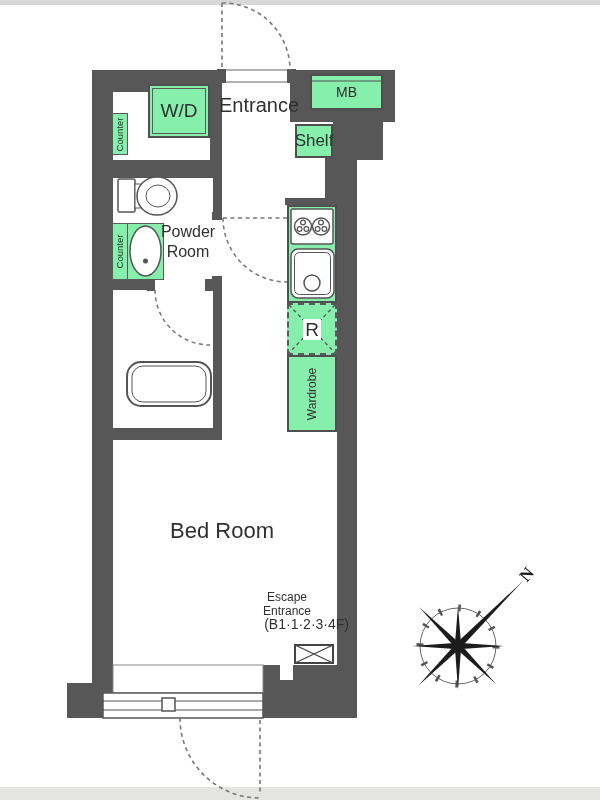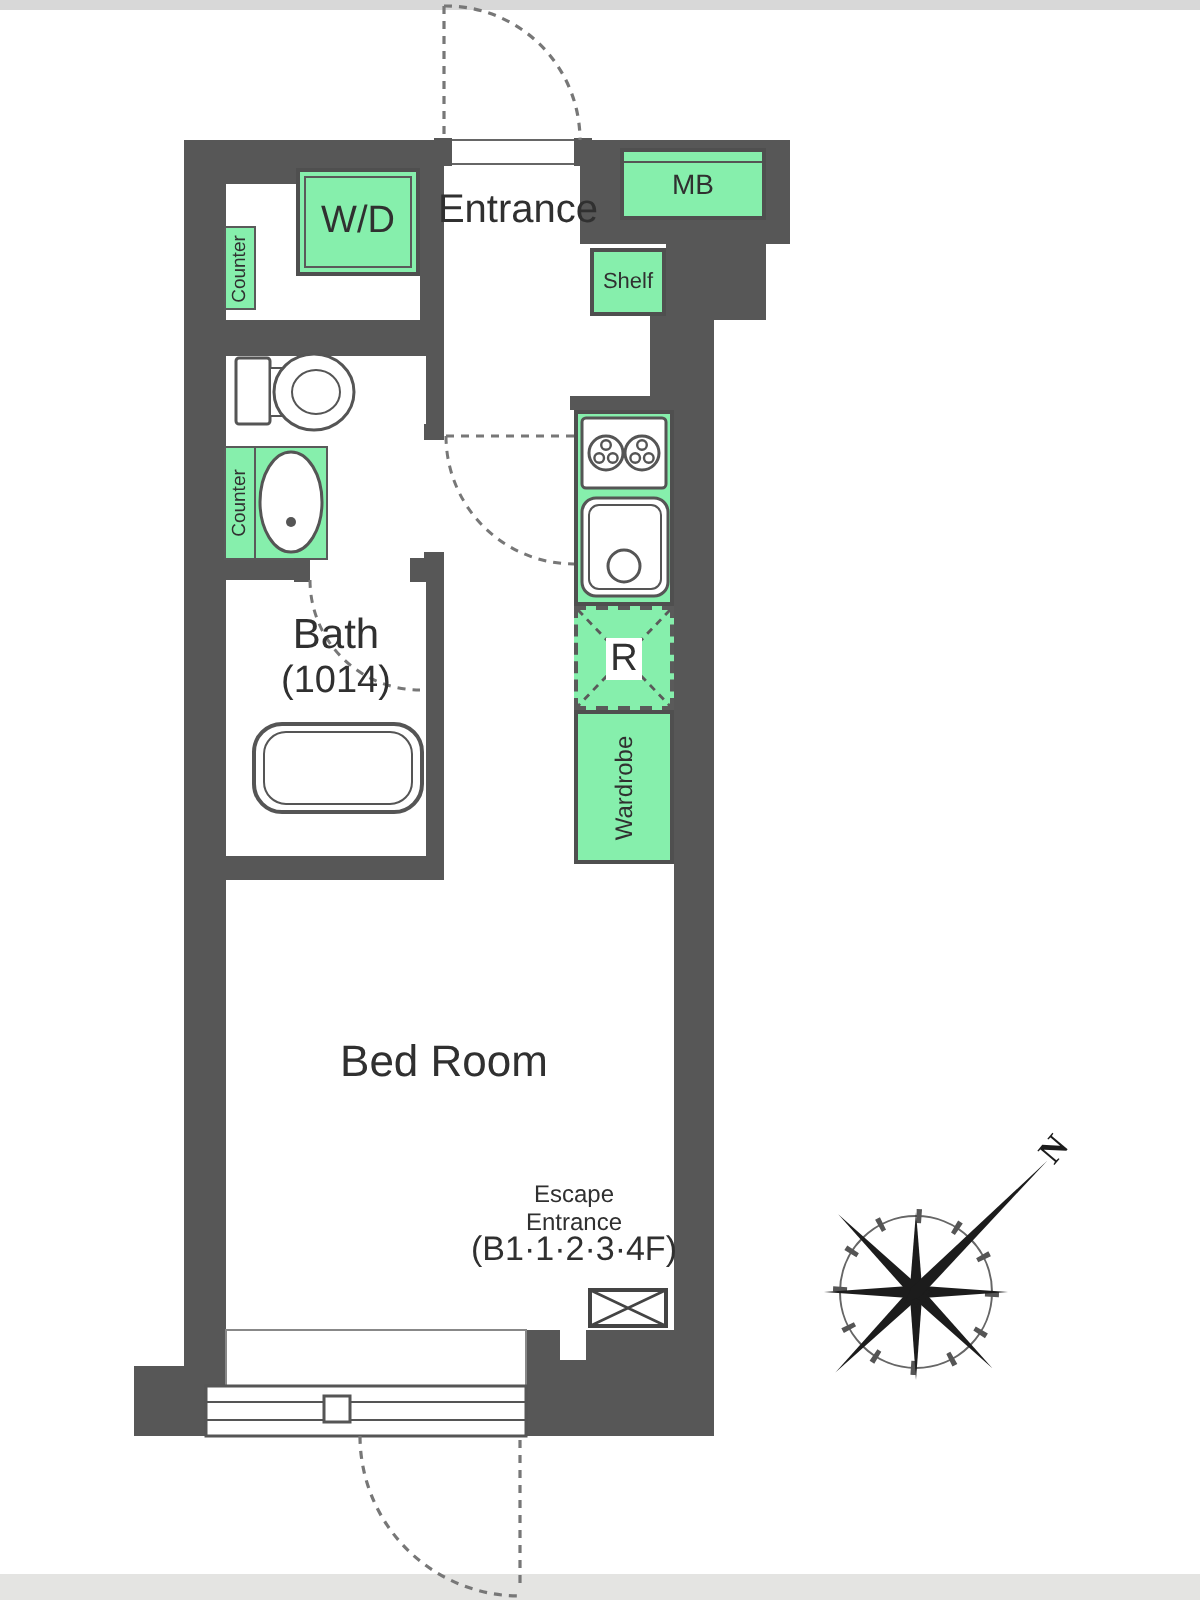--- a/index.html
+++ b/index.html
@@ -44,21 +44,21 @@
   <div class="wall" style="left:337px;top:205px;width:20px;height:462px;"></div>
   <div class="wall" style="left:293px;top:665px;width:64px;height:53px;"></div>
   <div class="wall" style="left:280px;top:680px;width:13px;height:38px;"></div>
   <div class="wall" style="left:263px;top:665px;width:17px;height:53px;"></div>
   <div class="wall" style="left:67px;top:683px;width:46px;height:35px;"></div>
 
   <div class="box" style="left:310px;top:74px;width:73px;height:36px;">
     <span class="lbl" style="position:static;font-size:14px;">MB</span>
   </div>
   <div class="box" style="left:295px;top:124px;width:38px;height:34px;">
-    <span class="lbl" style="position:static;font-size:11px;">Shelf</span>
+    <span class="lbl" style="position:static;font-size:17px;">Shelf</span>
   </div>
   <div class="box" style="left:148px;top:84px;width:62px;height:54px;">
     <div class="inner-frame"></div>
     <span class="lbl" style="position:static;font-size:19px;">W/D</span>
   </div>
   <div class="box thin" style="left:112px;top:113px;width:16px;height:42px;">
     <span class="vtext" style="font-size:9.5px;">Counter</span>
   </div>
   <div class="box thin" style="left:112px;top:223px;width:16px;height:57px;">
     <span class="vtext" style="font-size:9.5px;">Counter</span>
@@ -140,29 +140,29 @@
         <polygon points="450,646 458,642.8 515,646 458,649.2" transform="rotate(135 458 646)"></polygon>
         <polygon points="450,646 458,642.8 513,646 458,649.2" transform="rotate(225 458 646)"></polygon>
         <polygon points="450,646 458,642.8 551,646 458,649.2" transform="rotate(315 458 646)"></polygon>
       </g>
       <text x="0" y="0" transform="translate(531,578) rotate(-50)" font-family="Liberation Serif, serif" font-weight="600" font-size="17" fill="#1c1c1c" text-anchor="middle">N</text>
     </g>
   </svg>
 
 
   <div class="lbl" style="left:214px;top:94px;width:90px;font-size:20px;">Entrance</div>
-  <div class="lbl" style="left:118px;top:306px;width:100px;">
-    <div style="font-size:21px;line-height:24px;">Bath</div>
-    <div style="font-size:19px;line-height:22px;">(1014)</div>
+  <div class="lbl" style="left:150px;top:222px;width:76px;font-size:16px;line-height:20px;">
+    <div>Powder</div>
+    <div>Room</div>
   </div>
   <div class="lbl" style="left:298px;top:319px;width:28px;font-size:19px;z-index:6;">
     <span class="r-label">R</span>
   </div>
   <div class="lbl" style="left:122px;top:518px;width:200px;text-align:center;">
     <div style="font-size:22px;line-height:26px;">Bed Room</div>
   </div>
   <div class="lbl" style="left:225px;top:591px;width:124px;font-size:12px;line-height:13.5px;">
     <div>Escape</div>
     <div>Entrance</div>
-    <div style="font-size:17px;">(B1·1·2·3·4F)</div>
+    <div style="font-size:14px;text-align:right;">(B1·1·2·3·4F)</div>
   </div>
 
 </div>
 
 </body></html>

